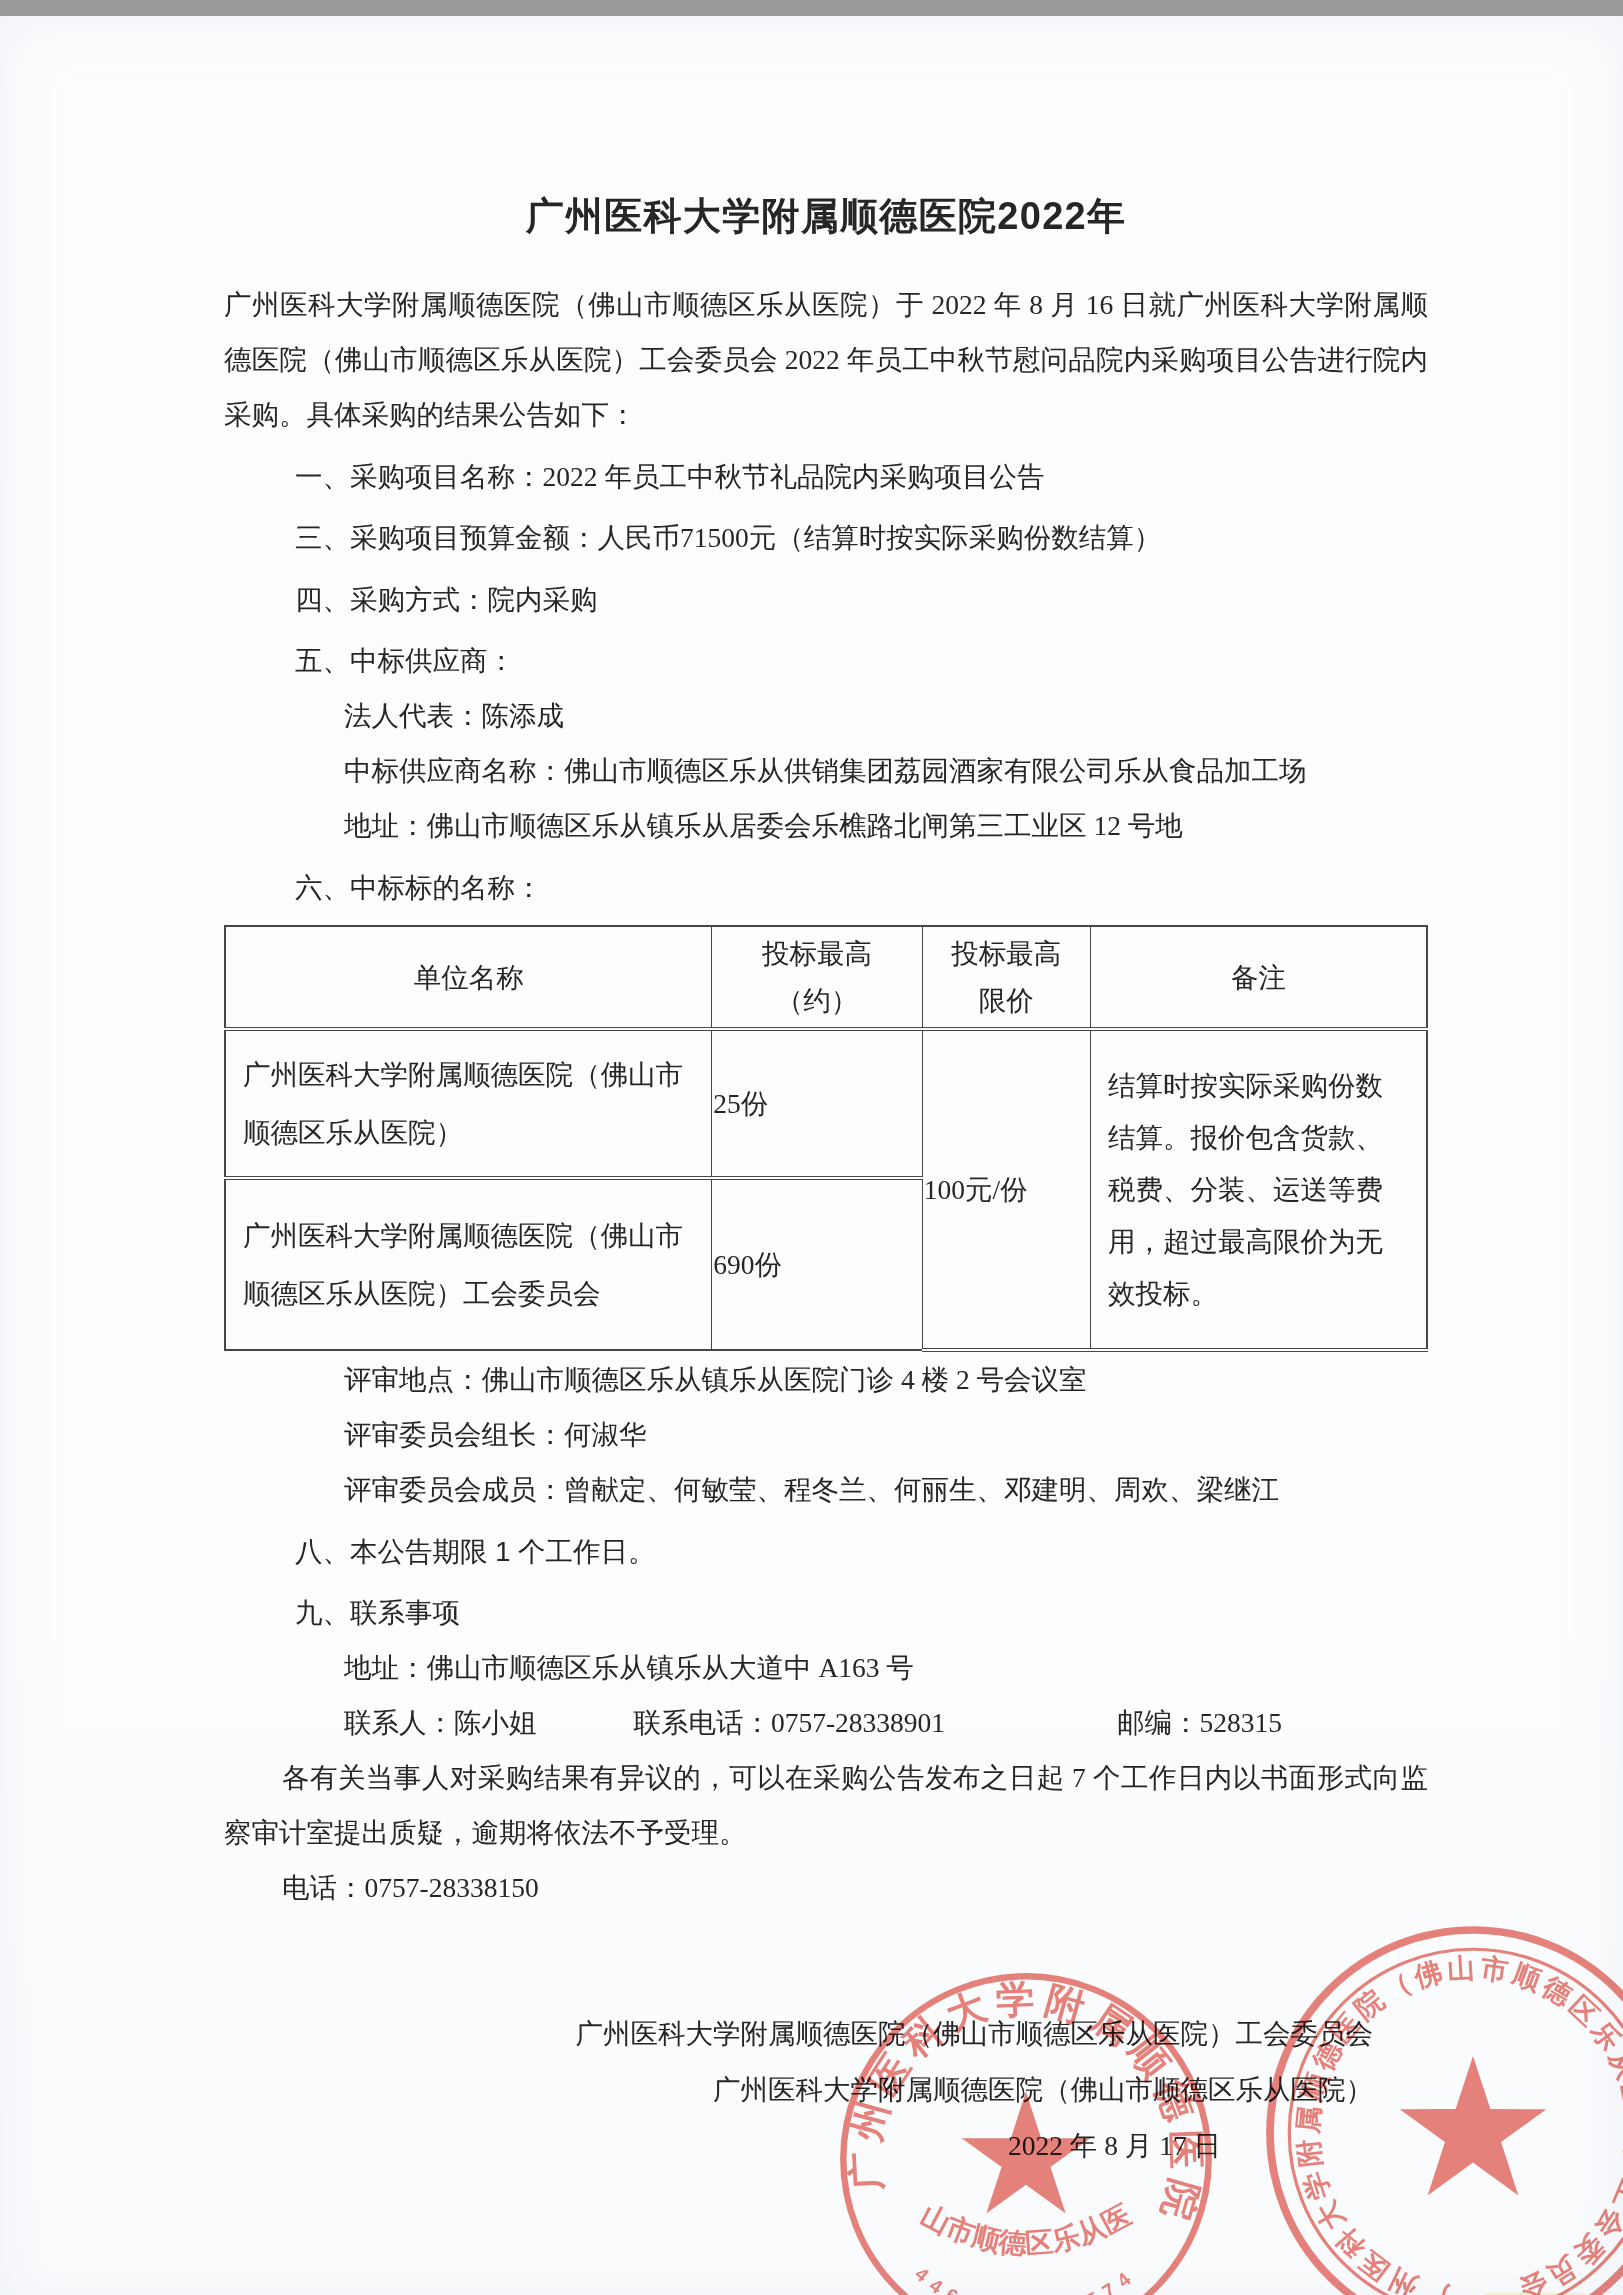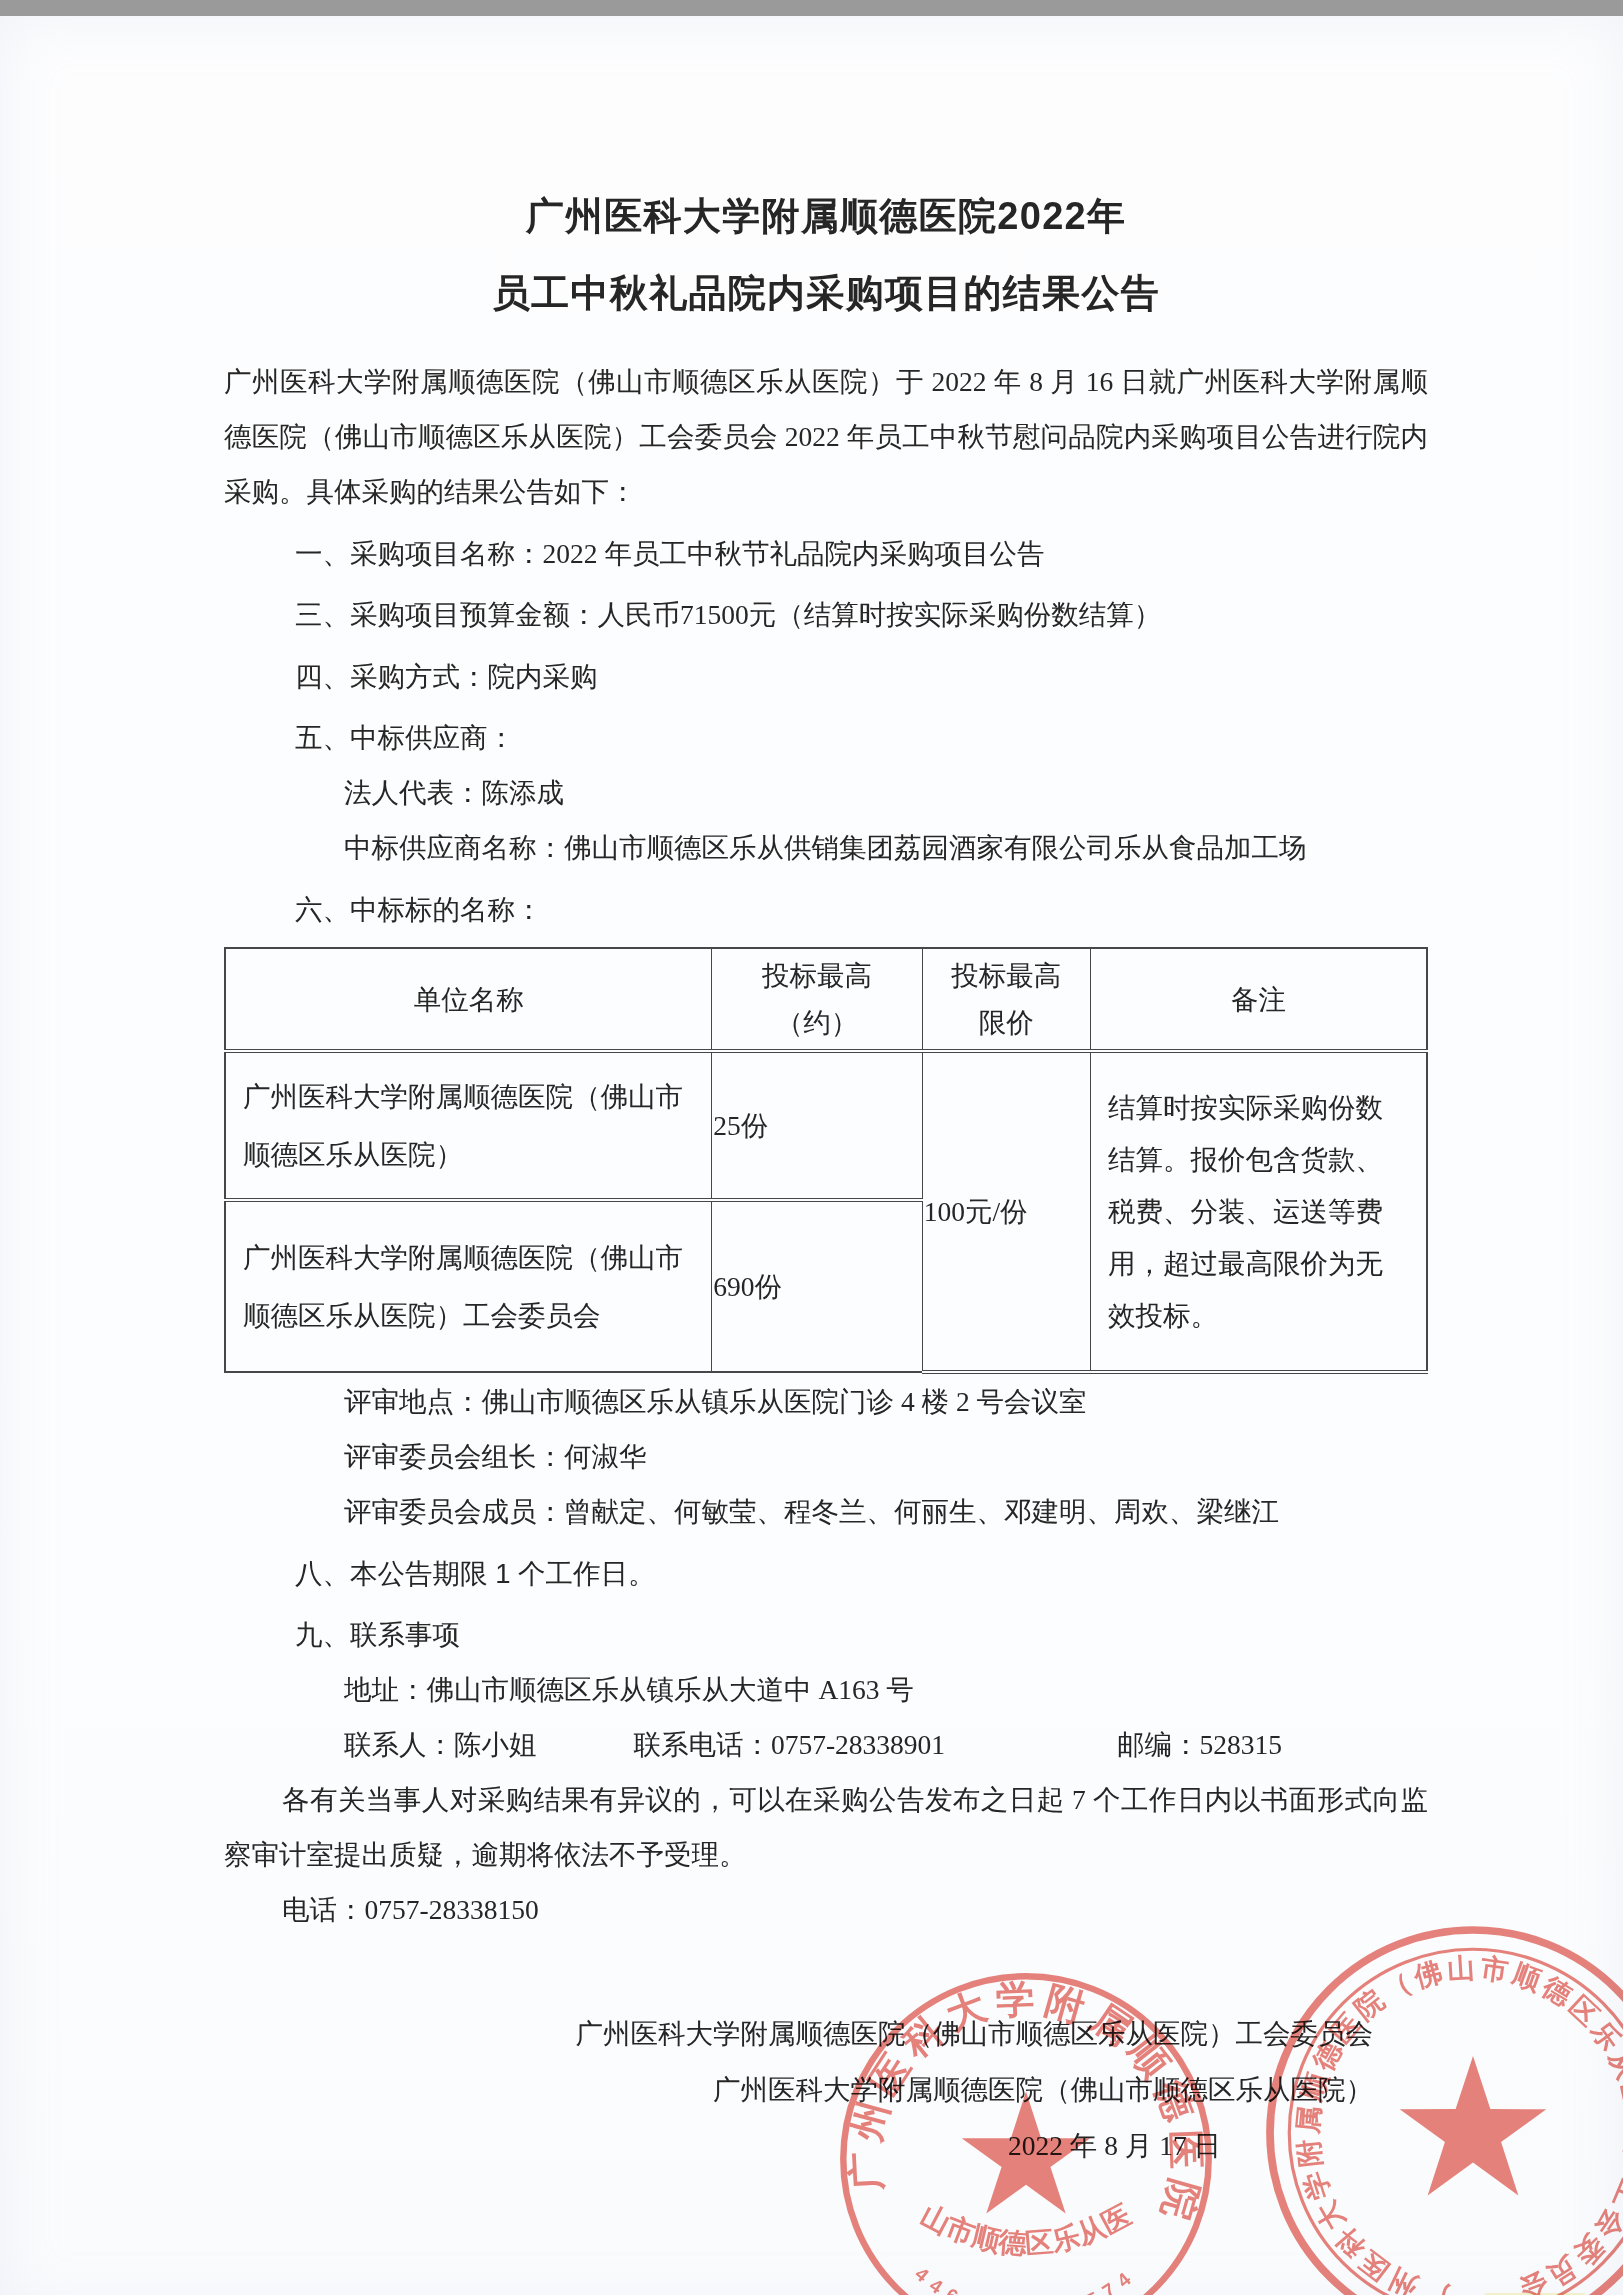--- a/index.html
+++ b/index.html
@@ -68,40 +68,40 @@
   }
 </style>
 </head>
 <body>
 
 <div class="page">
   <div class="content">
 
     <div class="title">
       <div>广州医科大学附属顺德医院2022年</div>
-      <div>员工中秋礼品院内采购项目的结果公告</div>
     </div>
 
     <p class="intro">广州医科大学附属顺德医院（佛山市顺德区乐从医院）于 2022 年 8 月 16 日就广州医科大学附属顺德医院（佛山市顺德区乐从医院）工会委员会 2022 年员工中秋节慰问品院内采购项目公告进行院内采购。具体采购的结果公告如下：</p>
 
     <div class="item">
       <span class="b">一、采购项目名称：</span><span>2022 年员工中秋节礼品院内采购项目公告</span>
     </div>
     <div class="item">
       <span class="b">三、采购项目预算金额：</span><span>人民币71500元（结算时按实际采购份数结算）</span>
     </div>
     <div class="item">
       <span class="b">四、采购方式：</span><span>院内采购</span>
     </div>
     <div class="item">
       <span class="b">五、中标供应商：</span><span></span>
     </div>
 
     <div class="sub">法人代表：陈添成</div>
     <div class="sub">中标供应商名称：佛山市顺德区乐从供销集团荔园酒家有限公司乐从食品加工场</div>
+    <div class="sub">地址：佛山市顺德区乐从镇乐从居委会乐樵路北闸第三工业区 12 号地</div>
 
     <div class="item b">六、中标标的名称：</div>
 
     <table class="result">
       <colgroup>
           <col class="c1">
           <col class="c2">
           <col class="c3">
           <col class="c4">
         </colgroup>

